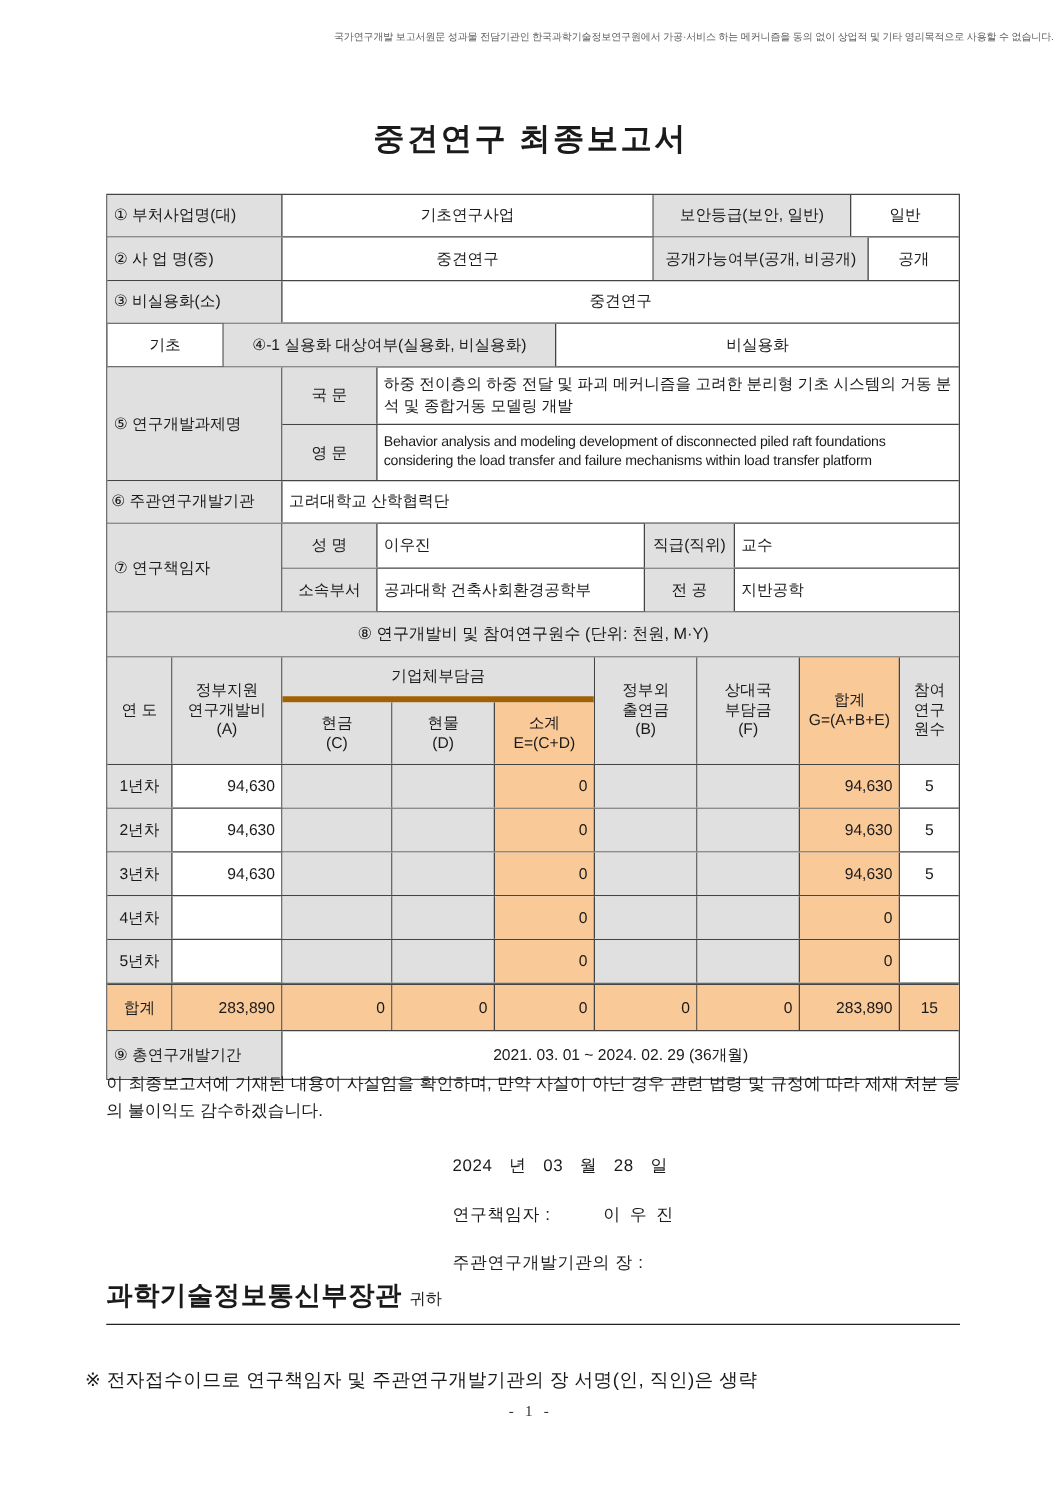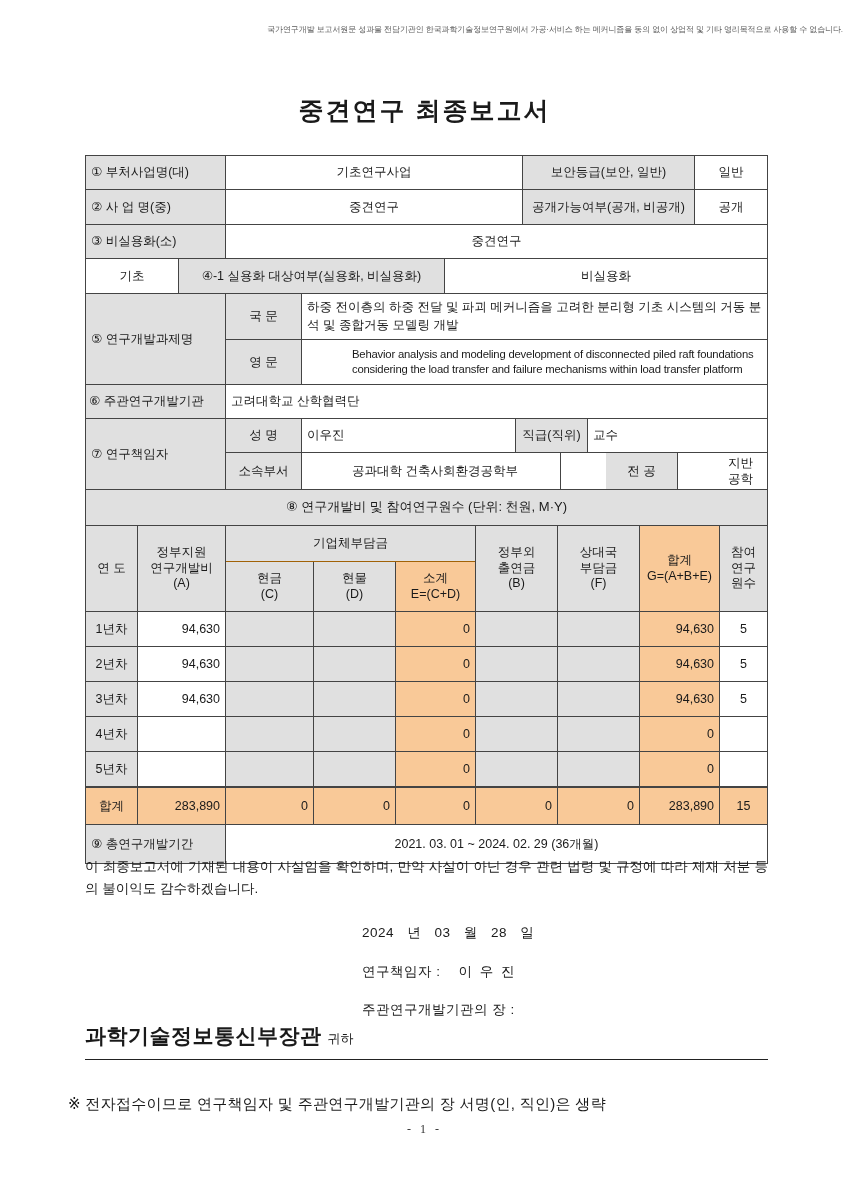--- a/index.html
+++ b/index.html
@@ -15,21 +15,21 @@
   .c{border-right:1px solid #444;box-sizing:border-box;display:flex;align-items:center;
      justify-content:center;text-align:center;padding:2px 5px;line-height:1.3;}
   .c.end{border-right:none;}
   .g{background:#e0e0e0;}
   .o{background:#f9c998;}
   .al{justify-content:flex-start;text-align:left;}
   .ar{justify-content:flex-end;text-align:right;}
   .pre{white-space:pre-line;line-height:1.25;}
   .stack{display:flex;flex-direction:column;box-sizing:border-box;}
   .subr{display:flex;flex:1;border-bottom:1px solid #444;}
-  .subr.last{border-bottom:none;gap:45px;}
+  .subr.last{border-bottom:none;}
   .eng{font-size:11.3px;letter-spacing:-0.2px;line-height:1.35;}
   .kor-title{line-height:1.45;}
   .tot{border-top:1px solid #444;}
   .decl{position:absolute;left:85px;top:856px;width:683px;font-size:13.5px;
         line-height:1.6;text-align:justify;}
   .sigline{position:absolute;left:362px;font-size:13.5px;letter-spacing:0.5px;}
   .date{top:924px;word-spacing:9px;}
   .resp{top:963px;}
   .inst{top:1001px;}
   .submit{position:absolute;left:85px;top:1022px;width:683px;border-bottom:1.5px solid #222;
@@ -47,21 +47,21 @@
 
   <div class="notice">국가연구개발 보고서원문 성과물 전담기관인 한국과학기술정보연구원에서 가공·서비스 하는 메커니즘을 동의 없이 상업적 및 기타 영리목적으로 사용할 수 없습니다.</div>
 
   <div class="title">중견연구 최종보고서</div>
 
   <div class="form">
 
     <div class="r" style="height:33px">
       <div class="c g al" style="width:140px">① 부처사업명(대)</div>
       <div class="c" style="width:297px">기초연구사업</div>
-      <div class="c g" style="width:172px">보안등급(보안, 일반)</div>
+      <div class="c g" style="width:158px">보안등급(보안, 일반)</div>
       <div class="c end" style="flex:1">일반</div>
     </div>
 
     <div class="r" style="height:34px">
       <div class="c g al" style="width:140px">② 사 업 명(중)</div>
       <div class="c" style="width:297px">중견연구</div>
       <div class="c g" style="width:172px;padding:2px 1px">공개가능여부(공개, 비공개)</div>
       <div class="c end" style="flex:1">공개</div>
     </div>
 
@@ -116,21 +116,21 @@
     <div class="r" style="height:35px">
       <div class="c g end" style="flex:1;font-size:13px">⑧ 연구개발비 및 참여연구원수 (단위: 천원, M·Y)</div>
     </div>
 
     <div class="r" style="height:85px">
       <div class="c g pre" style="width:52px">연 도</div>
       <div class="c g pre" style="width:88px">정부지원
 연구개발비
 (A)</div>
       <div class="stack" style="width:250px;border-right:1px solid #444">
-        <div class="c g end" style="height:36px;border-bottom:1px solid #a16207">기업체부담금</div>
+        <div class="c g end" style="height:36px;border-bottom:5px solid #a16207">기업체부담금</div>
         <div style="flex:1;display:flex">
           <div class="c g pre" style="width:88px">현금
 (C)</div>
           <div class="c g pre" style="width:82px">현물
 (D)</div>
           <div class="c o pre end" style="flex:1">소계
 E=(C+D)</div>
         </div>
       </div>
       <div class="c g pre" style="width:82px">정부외
@@ -222,21 +222,21 @@
       <div class="c end" style="flex:1">2021. 03. 01 ~ 2024. 02. 29 (36개월)</div>
     </div>
 
   </div>
 
   <div class="decl">이 최종보고서에 기재된 내용이 사실임을 확인하며, 만약 사실이 아닌 경우 관련 법령 및 규정에 따라 제재 처분 등의 불이익도 감수하겠습니다.</div>
 
   <div class="sigline date">2024 년 03 월 28 일</div>
 
   <div class="sigline resp">
-    <span>연구책임자 :</span><span style="margin-left:18px;letter-spacing:2px">이 우 진</span>
+    <span>연구책임자 :</span><span style="margin-left:42px;letter-spacing:2px">이 우 진</span>
   </div>
 
   <div class="sigline inst">주관연구개발기관의 장 :</div>
 
   <div class="submit">
     <span class="minister">과학기술정보통신부장관</span><span class="honorific">귀하</span>
   </div>
 
   <div class="footnote">※ 전자접수이므로 연구책임자 및 주관연구개발기관의 장 서명(인, 직인)은 생략</div>
 

